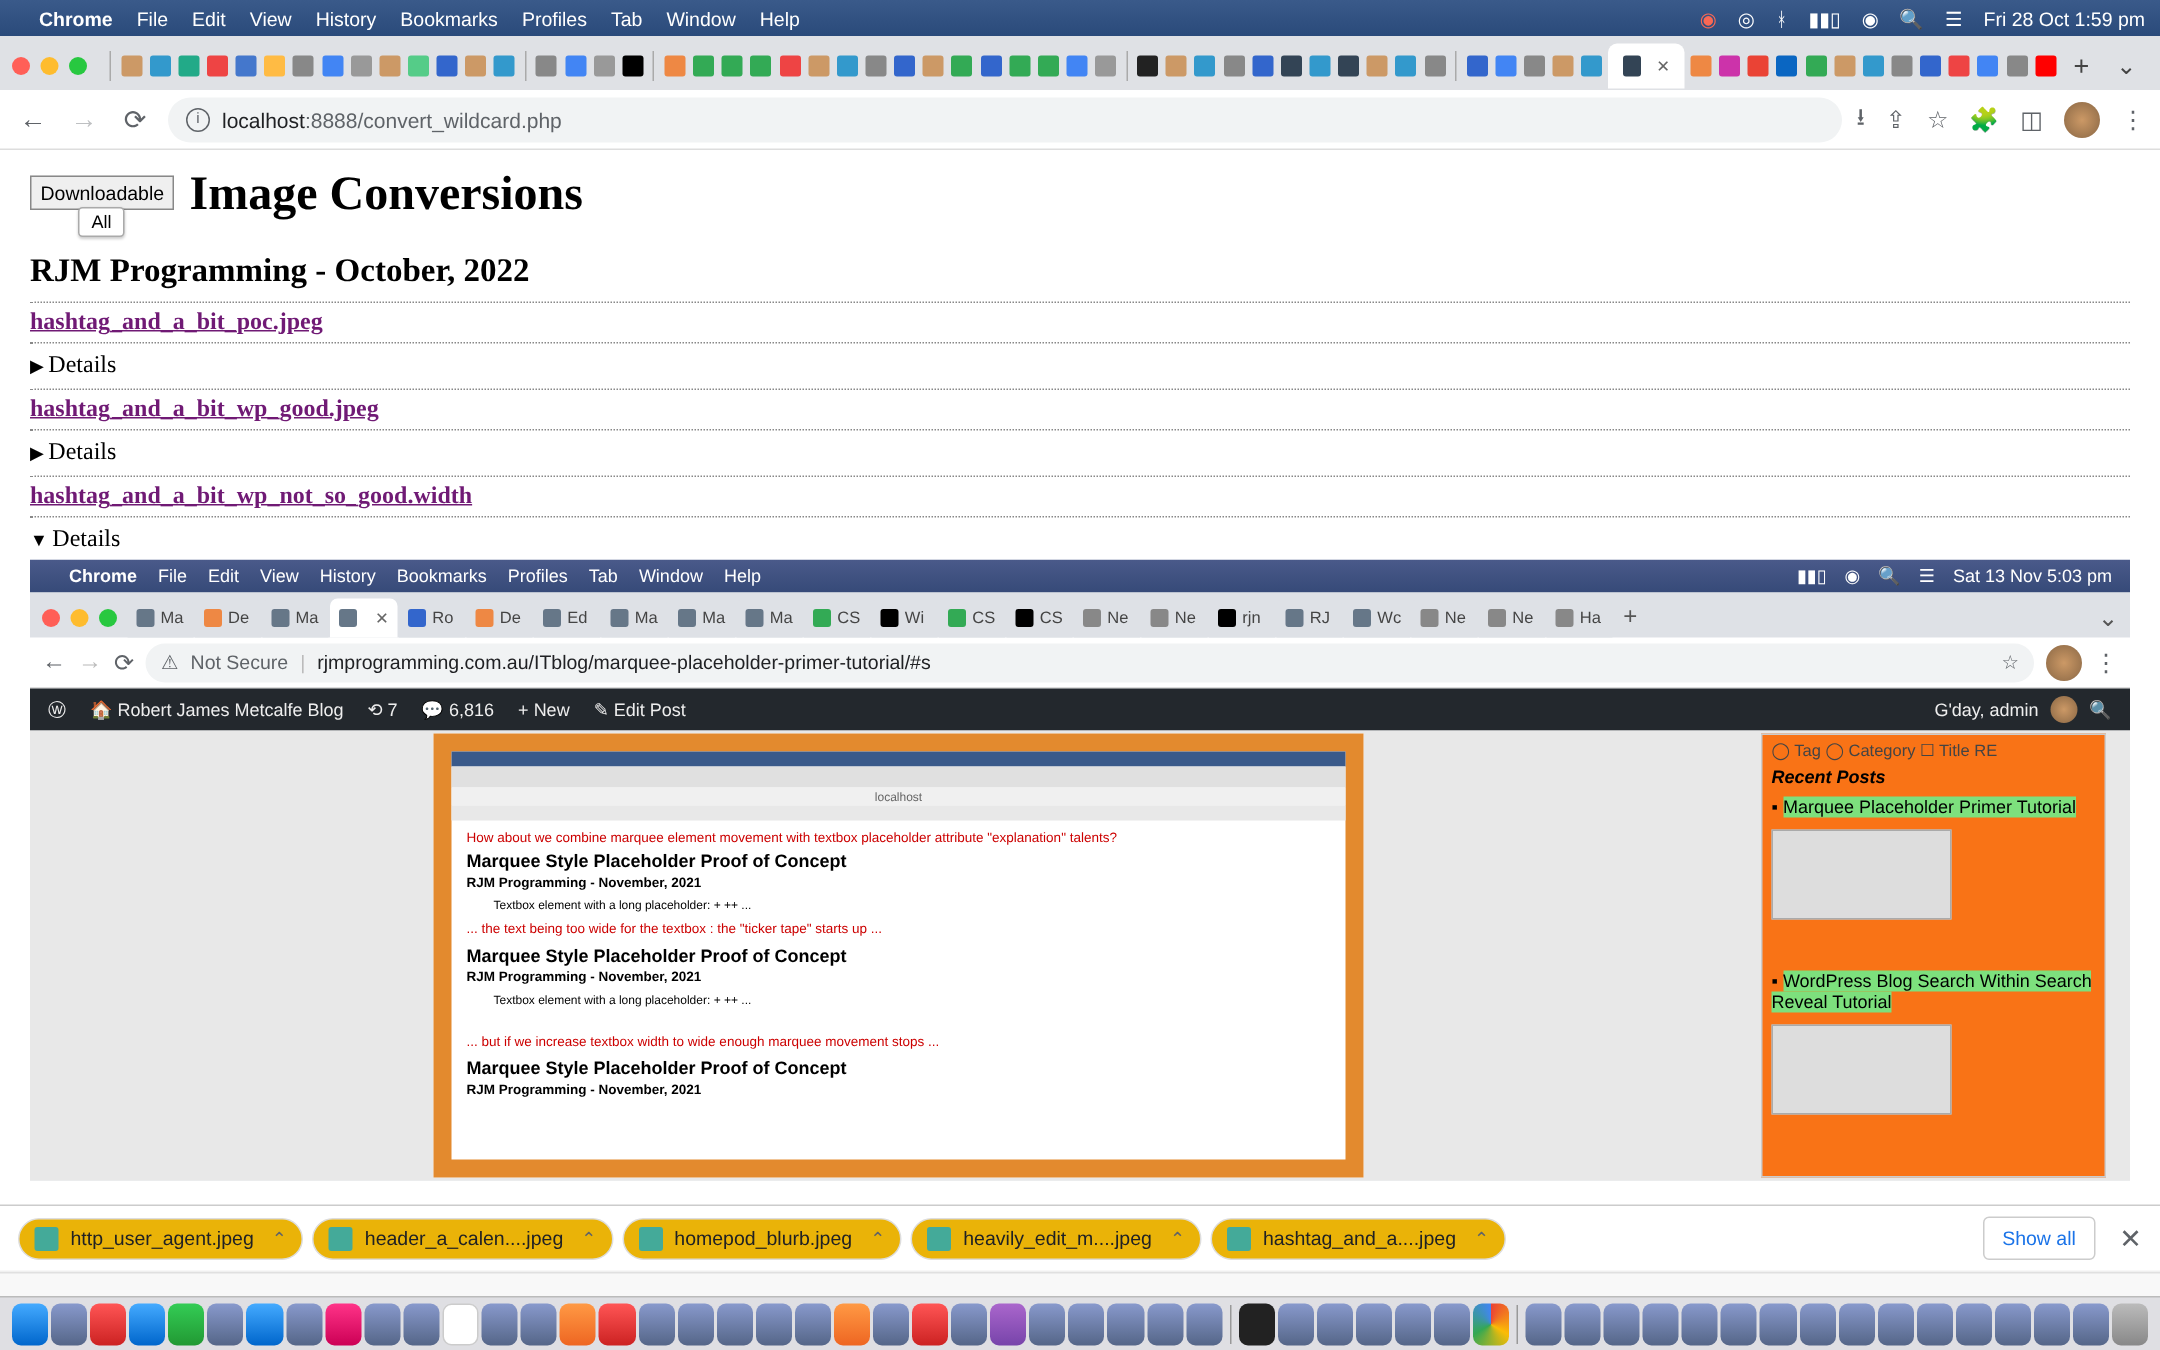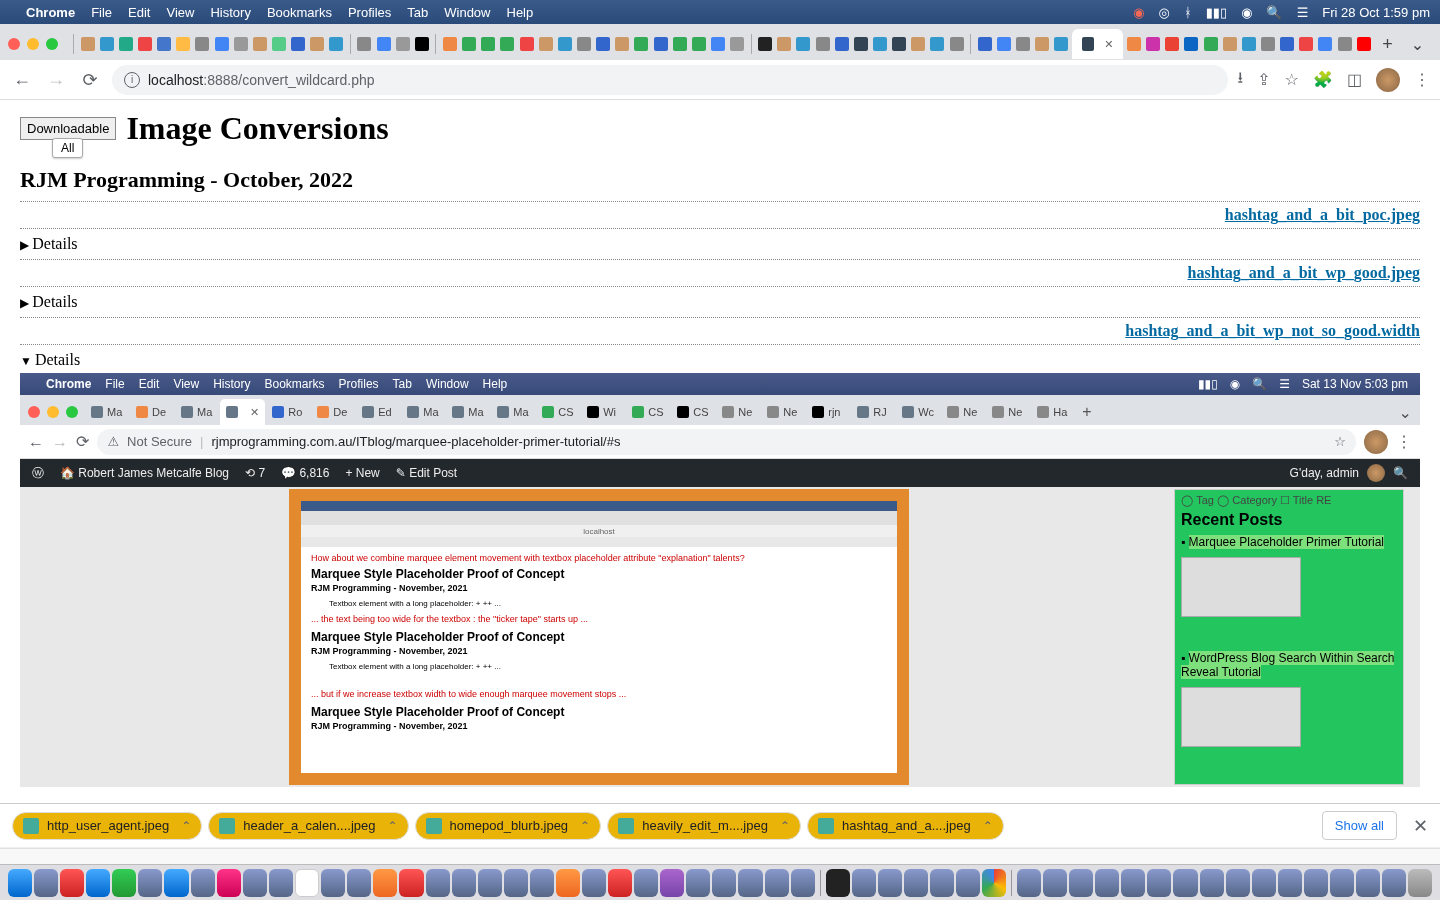--- a/index.html
+++ b/index.html
@@ -32,21 +32,21 @@
 .avatar { width: 24px; height: 24px; border-radius: 50%; background: radial-gradient(#c96,#864); }
 
 
 .page { background: #fff; padding: 10px 20px; height: 710px; overflow: hidden; position: relative; }
 .h1row { display: flex; align-items: center; gap: 10px; margin-bottom: 4px; }
 .dl-btn { background: #efefef; border: 1px solid #888; font-size: 13px; padding: 3px 6px; }
 .h1row h1 { font-family: "Times New Roman", serif; font-size: 32px; font-weight: bold; }
 .all-tip { position: absolute; left: 52px; top: 38px; background: #fff; border: 1px solid #aaa; border-radius: 3px; padding: 2px 8px; font-size: 12px; box-shadow: 0 1px 2px rgba(0,0,0,.2); }
 .sub { font-family: "Times New Roman", serif; font-size: 22px; font-weight: bold; margin-top: 20px; margin-bottom: 8px; }
 hr.dotted { border: none; border-top: 1px dotted #888; margin: 4px 0; }
-.file-link { text-align: right; font-family: "Times New Roman", serif; font-weight: bold; font-size: 16px; color: #0369a1; text-decoration: underline; margin: 2px 0; }
+.file-link { text-align: left; font-family: "Times New Roman", serif; font-weight: bold; font-size: 16px; color: #701a75; text-decoration: underline; margin: 2px 0; }
 .details { font-family: "Times New Roman", serif; font-size: 16px; padding: 2px 0; cursor: pointer; }
 .details::before { content: "▶ "; font-size: 12px; }
 .details.open::before { content: "▼ "; }
 
 
 .inner-shot { border: none; margin-top: 2px; height: 430px; overflow: hidden; }
 .inner-menubar { height: 22px; background: linear-gradient(#4a5a8a,#364a78); color: #fff; display: flex; align-items: center; font-size: 12px; padding: 0 12px; justify-content: space-between; }
 .inner-menubar .menubar-left { gap: 14px; }
 .inner-chrome { background: #dee1e6; }
 .inner-tabstrip { height: 30px; display: flex; align-items: center; padding: 4px 8px 0; gap: 1px; }
@@ -61,23 +61,23 @@
 .wp-main { flex: 1; display: flex; justify-content: center; }
 .wp-shot { width: 620px; background: #fff; border: 12px solid #e38a2e; display: flex; flex-direction: column; font-size: 9px; }
 .wp-shot-bar { height: 10px; background: #3a5a8a; }
 .wp-shot-tabs { height: 14px; background: #e0e0e0; }
 .wp-shot-body { padding: 6px 10px; font-family: "Times New Roman", serif; color: #000; }
 .wp-shot-body .q { color: #c00; font-family: sans-serif; font-size: 9px; margin-bottom: 4px; }
 .wp-shot-body h4 { font-size: 12px; margin: 4px 0 2px; }
 .wp-shot-body .by { font-size: 9px; font-weight: bold; margin-bottom: 6px; }
 .wp-shot-body .t { font-size: 8px; margin: 3px 18px; }
 .wp-shot-body .red { color: #c00; font-family: sans-serif; font-size: 9px; margin: 6px 0; }
-.wp-side { width: 230px; background: #22c55e; border: 1px solid #ccc; padding: 4px 6px; font-size: 12px; }
+.wp-side { width: 230px; background: #f97316; border: 1px solid #ccc; padding: 4px 6px; font-size: 12px; }
 .wp-side .filt { font-size: 11px; color: #444; margin-bottom: 4px; }
-.wp-side h5 { font-size: 16px; font-weight: bold; margin: 2px 0 6px; }
+.wp-side h5 { font-size: 12px; font-weight: bold; margin: 2px 0 6px; font-style: italic; }
 .wp-side .post { font-size: 12px; margin-bottom: 8px; }
 .wp-side .hl { background: #7de07d; color: #000; }
 .wp-side .thumb { width: 120px; height: 60px; background: #ddd; border: 1px solid #aaa; margin: 4px 0; }
 
 
 .dlbar { position: absolute; left: 0; right: 0; bottom: 53px; height: 44px; background: #fff; border-top: 1px solid #ccc; display: flex; align-items: center; padding: 0 12px; gap: 6px; }
 .dlitem { display: flex; align-items: center; gap: 8px; border: 1px solid #ddd; border-radius: 18px; padding: 5px 10px; font-size: 13px; color: #202124; background: #eab308; }
 .dlitem .chev { color: #5f6368; margin-left: 4px; font-size: 12px; }
 .dlitem .fi { width: 16px; height: 16px; background: #4a9; border-radius: 2px; }
 .showall { margin-left: auto; border: 1px solid #ccc; border-radius: 4px; padding: 6px 12px; font-size: 13px; color: #1a73e8; background: #fff; }

